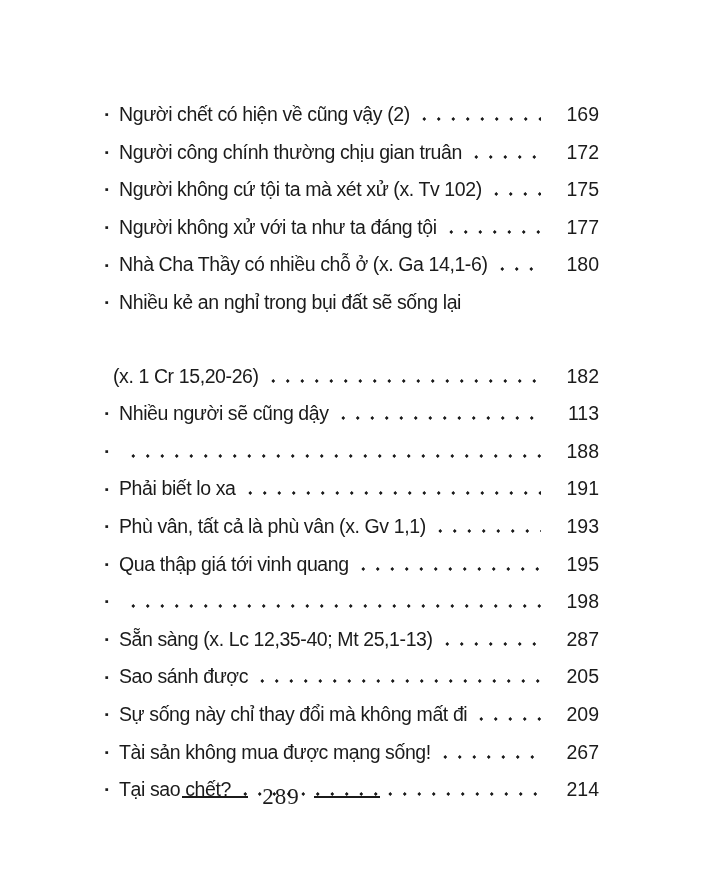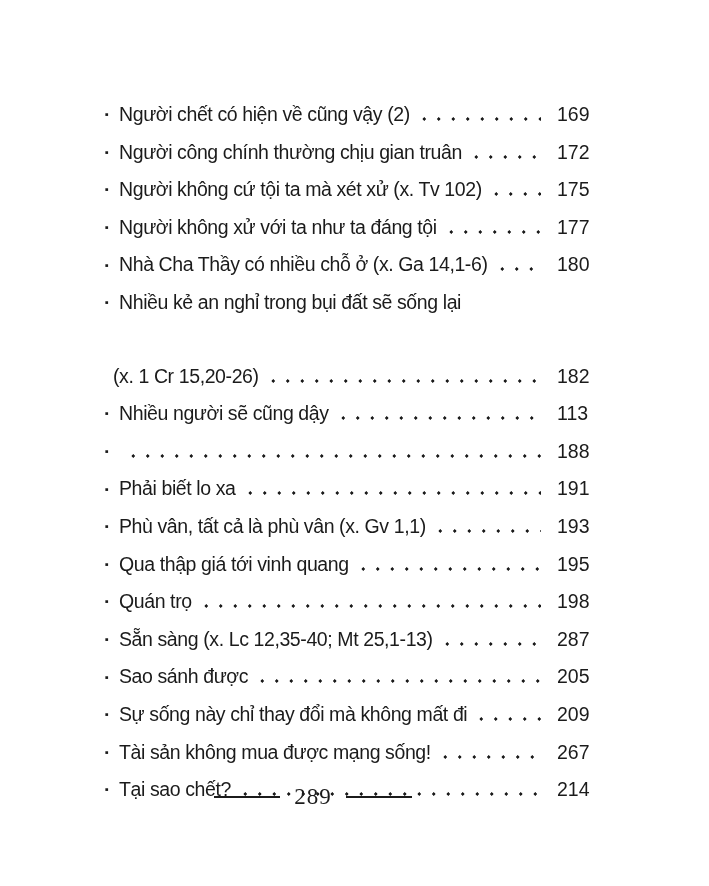--- a/index.html
+++ b/index.html
@@ -42,33 +42,33 @@
     height: 4px;
     margin: 0 16px 0 7px;
     background-image: radial-gradient(circle, #1b1b1b 1.55px, rgba(0,0,0,0) 1.7px);
     background-size: 14.5px 4px;
     background-repeat: repeat-x;
     background-position: left bottom;
   }
   .pagenum {
     flex: none;
     min-width: 42px;
+    text-align: right;
     letter-spacing: 0;
   }
   .row.continuation { padding-left: 8px; margin-top: 36px; }
   .footer {
     position: absolute;
     left: 0;
     top: 784px;
     width: 562px;
     display: flex;
     align-items: center;
     justify-content: center;
     gap: 14px;
-    margin-left: 32px;
   }
   .rule {
     width: 66px;
     height: 2px;
     background: #1b1b1b;
   }
   .folio {
     font-family: "Liberation Serif", "DejaVu Serif", serif;
     font-size: 23px;
     letter-spacing: 1px;
@@ -145,21 +145,20 @@
     <span class="pagenum">193</span>
   </div>
       <div class="row">
     <span class="bullet">▪</span>
     <span class="title">Qua thập giá tới vinh quang</span>
     <span class="leader"></span>
     <span class="pagenum">195</span>
   </div>
       <div class="row">
     <span class="bullet">▪</span>
-    <span class="title">Quán trọ</span>
     <span class="leader"></span>
     <span class="pagenum">198</span>
   </div>
       <div class="row">
     <span class="bullet">▪</span>
     <span class="title">Sẵn sàng (x. Lc 12,35-40; Mt 25,1-13)</span>
     <span class="leader"></span>
     <span class="pagenum">287</span>
   </div>
       <div class="row">

